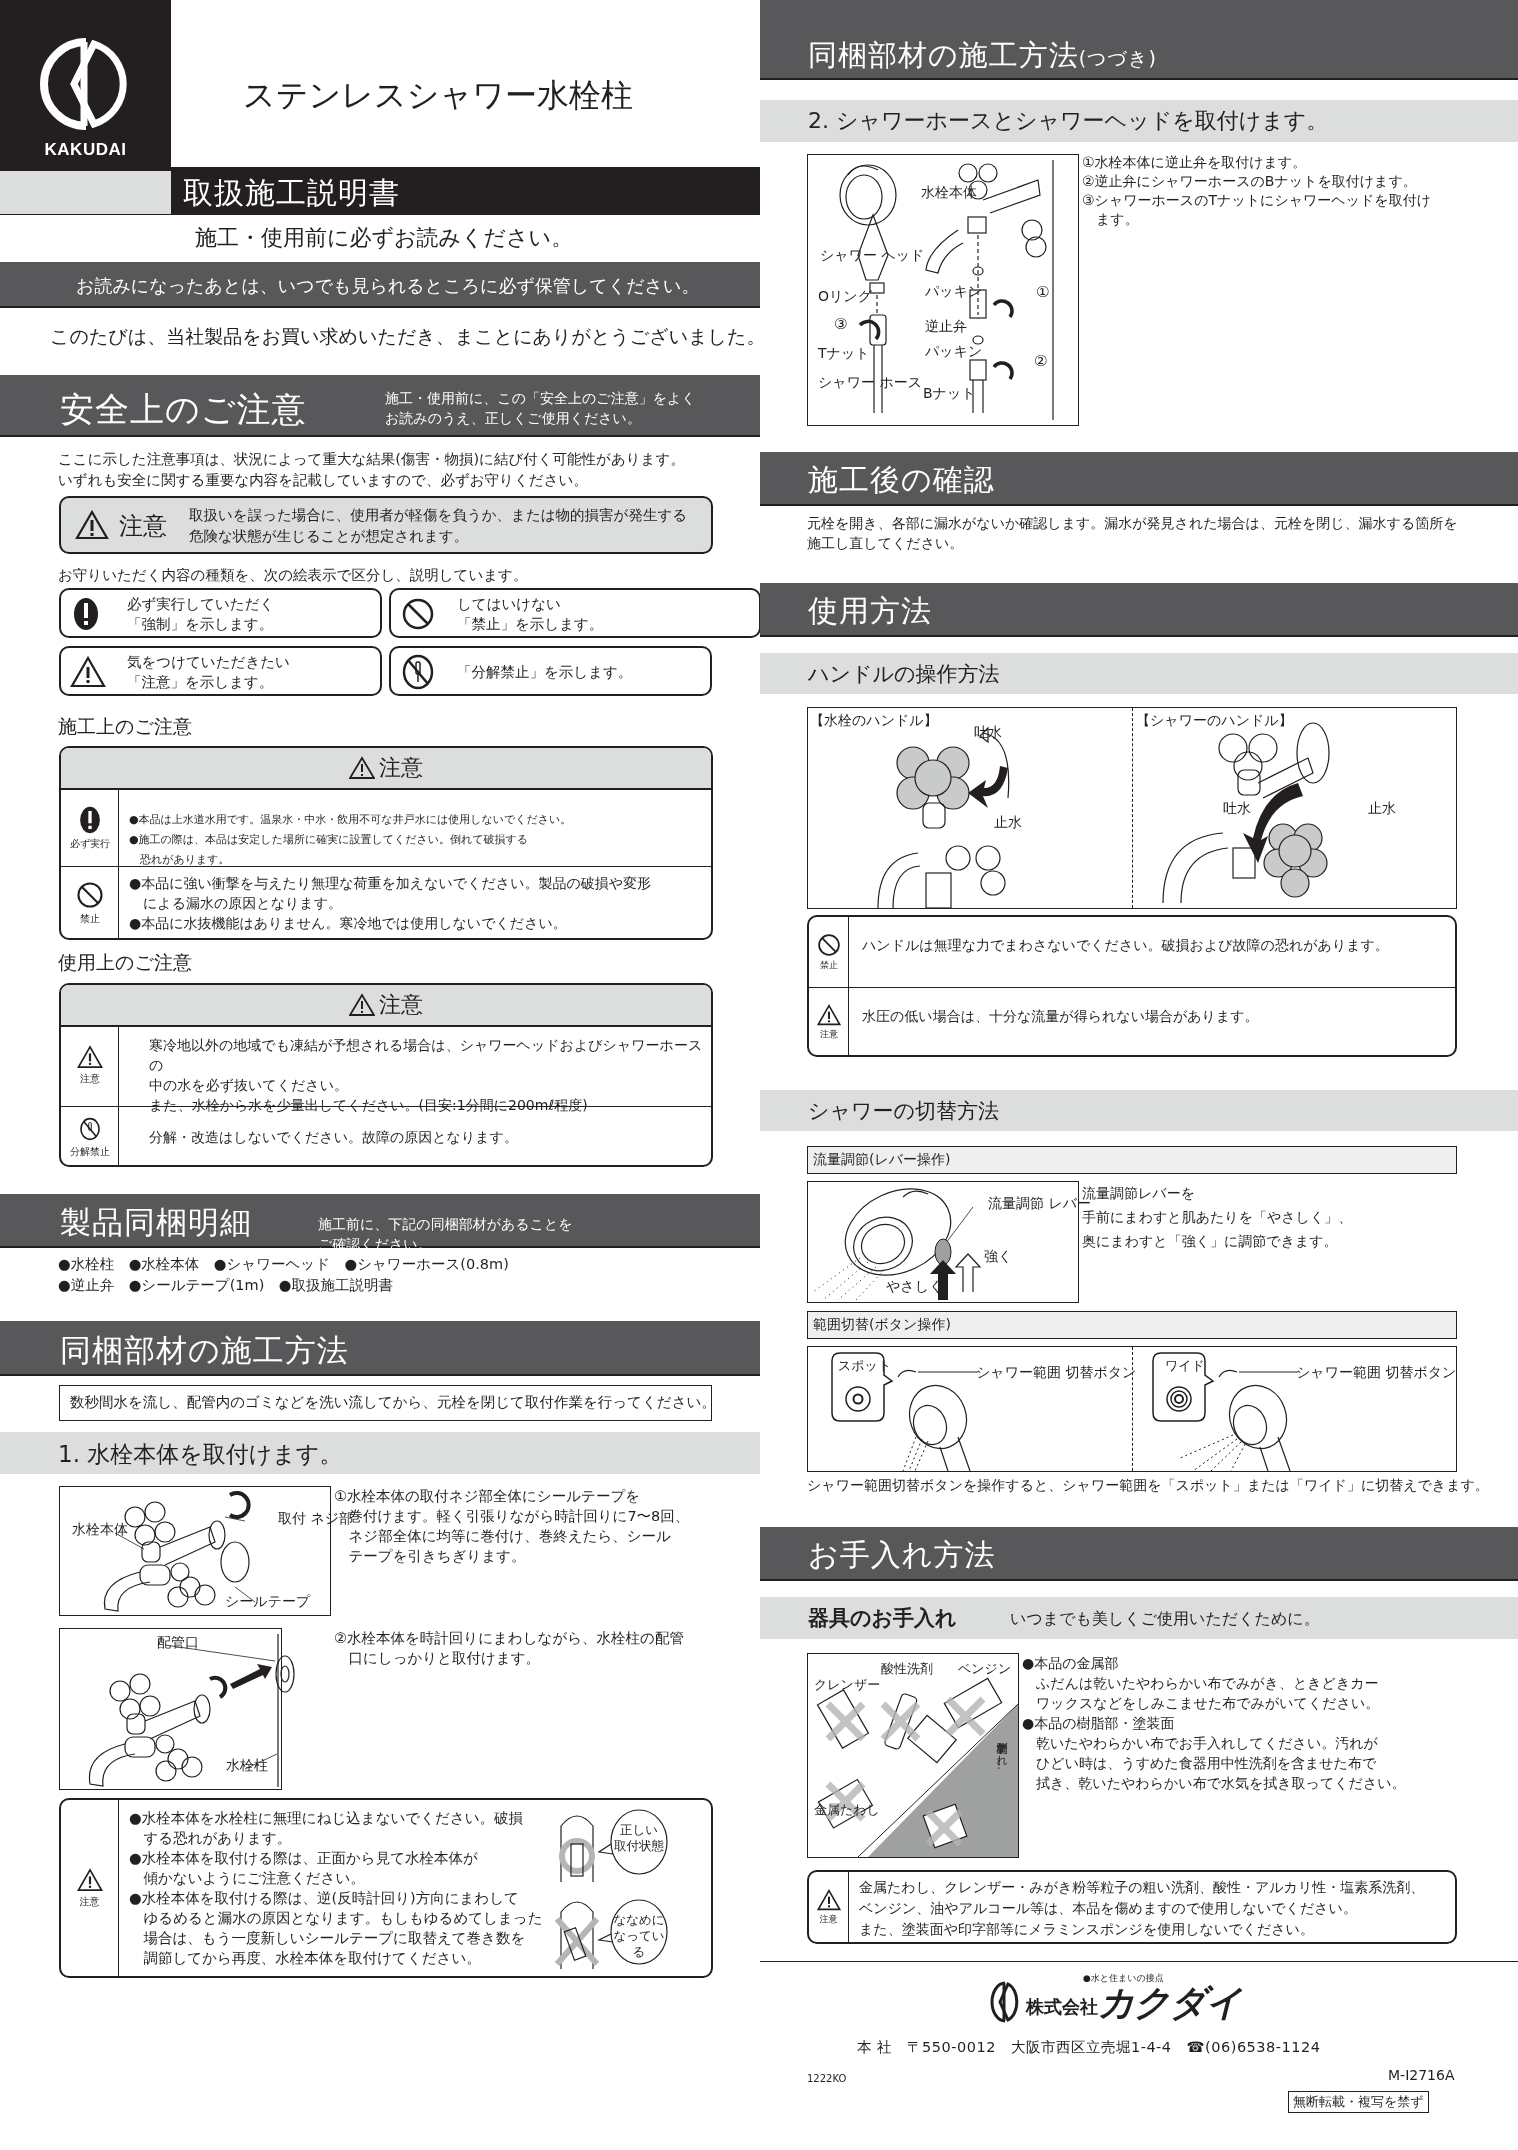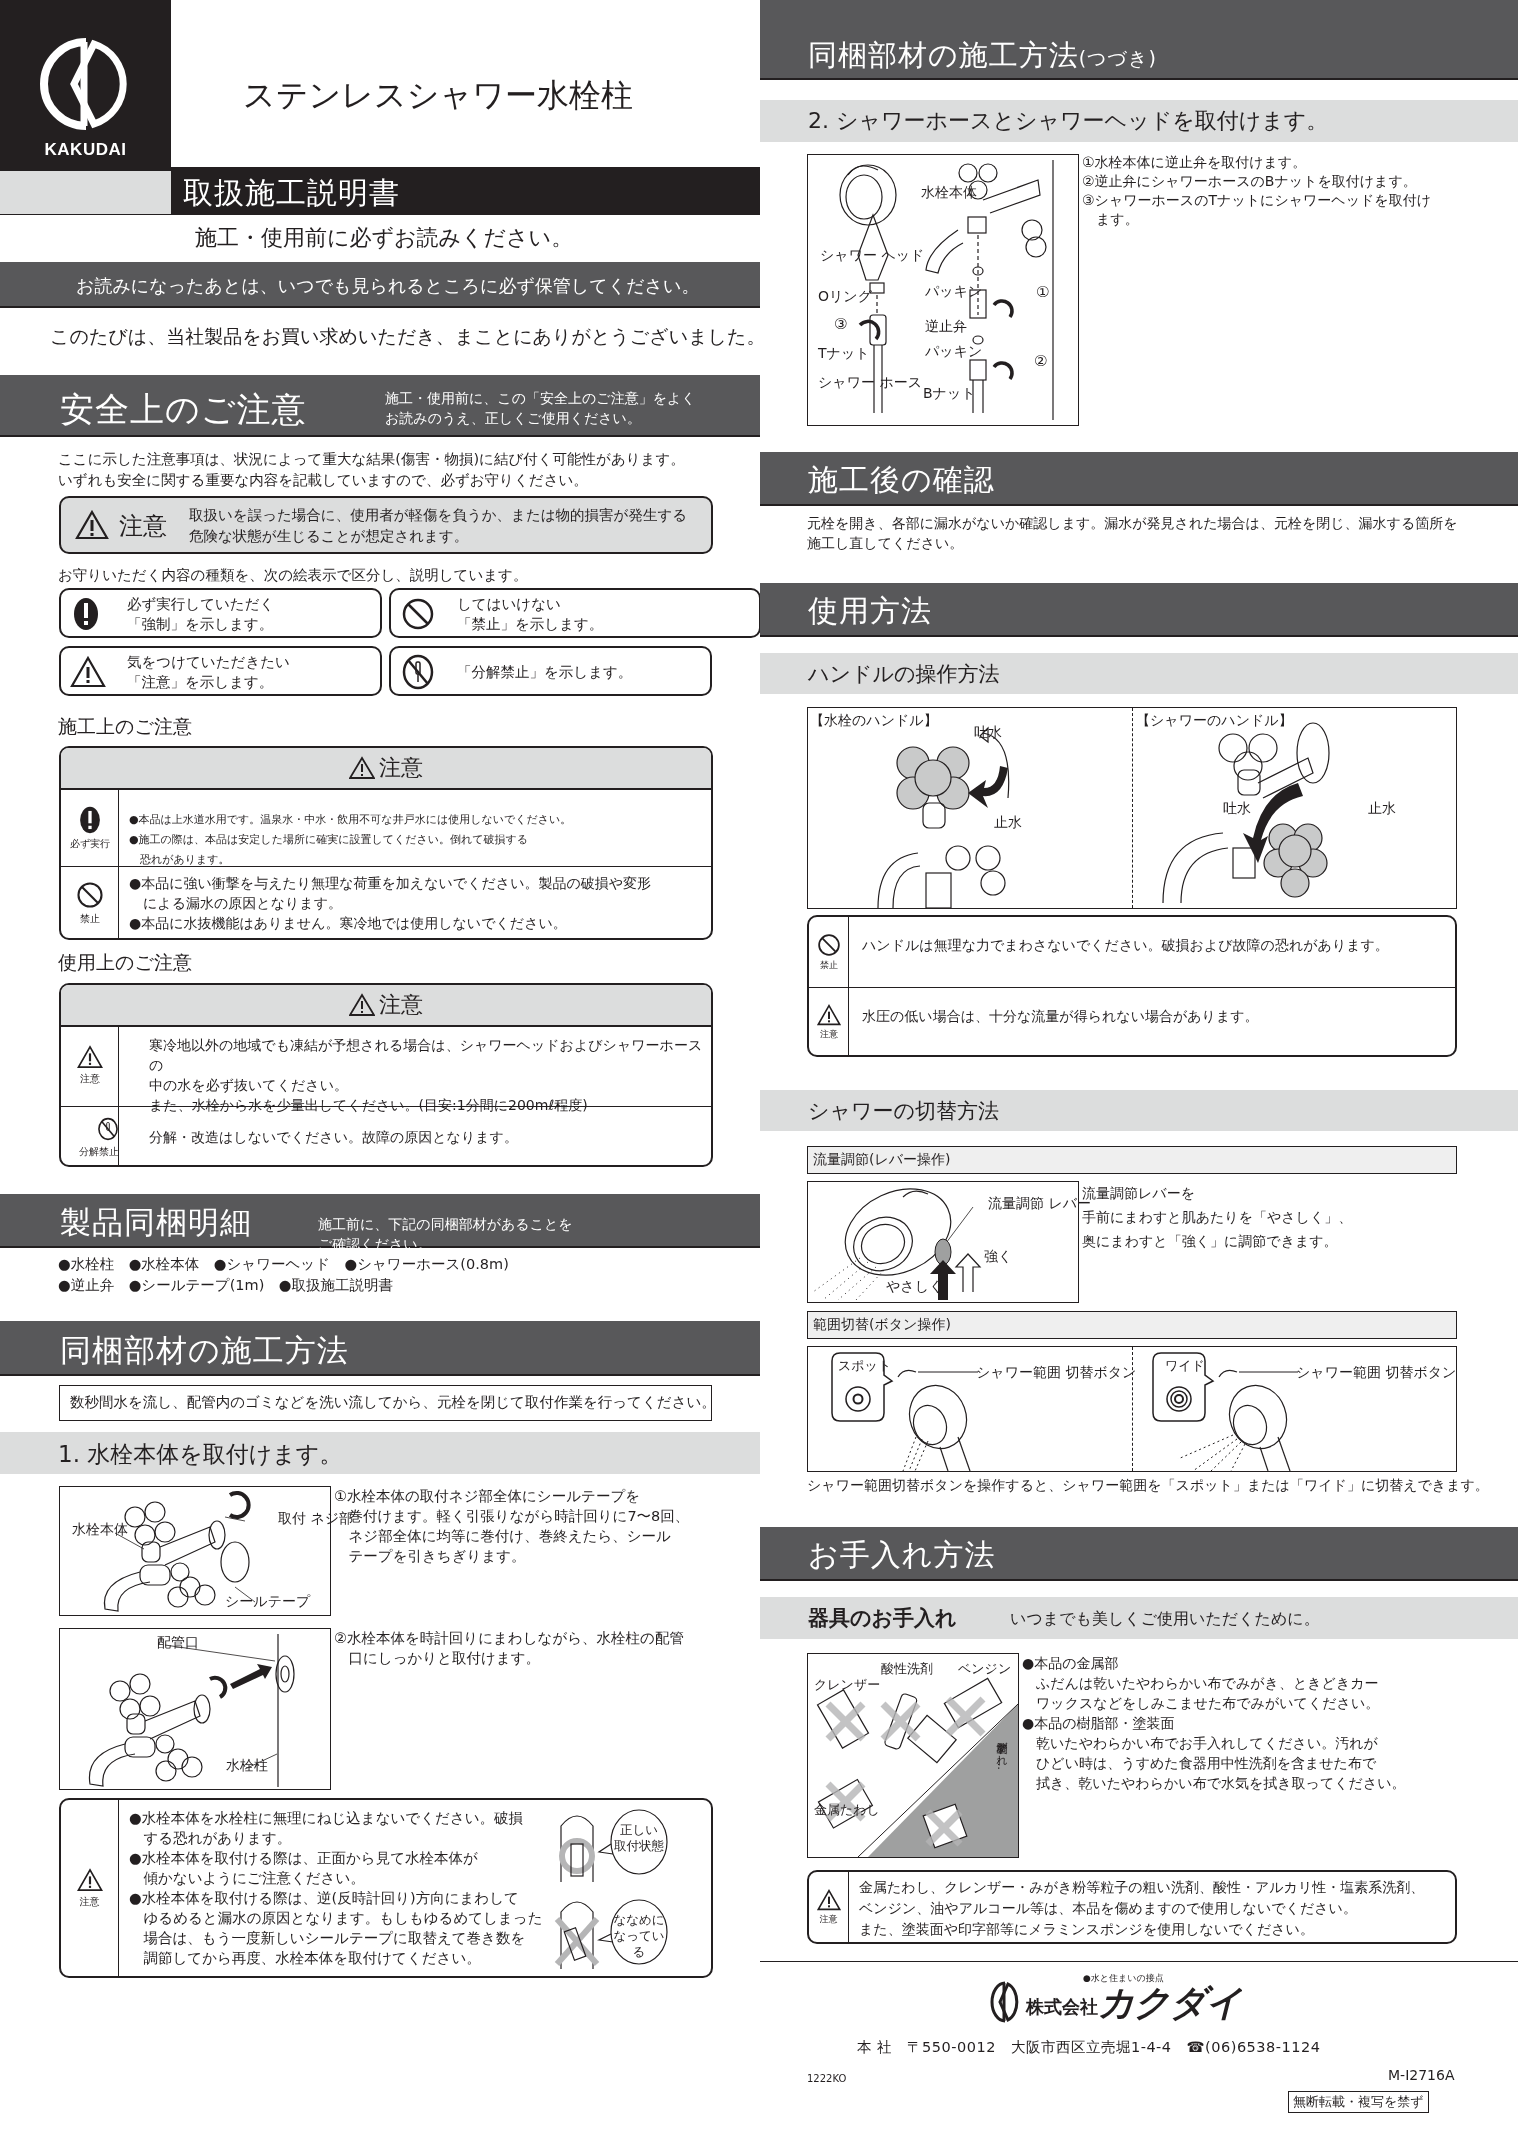--- a/index.html
+++ b/index.html
@@ -166,21 +166,21 @@
           <rect x="16.5" y="24" width="3" height="3" fill="#231f20"></rect>
         </svg>
       <span style="font-size:10px;margin-top:3px;">注意</span>
     </div>
     <div class="row-text" style="left:88px;top:8px;font-size:14px;">寒冷地以外の地域でも凍結が予想される場合は、シャワーヘッドおよびシャワーホースの
 中の水を必ず抜いてください。
 また、水栓から水を少量出してください。(目安:1分間に200mℓ程度)</div>
   </div>
   <div class="hline" style="top:121px;"></div>
   <div class="abs" style="left:0;right:0;top:122px;height:60px;">
-    <div class="abs" style="left:0;top:0;width:58px;height:60px;display:flex;flex-direction:column;align-items:flex-end;justify-content:center;">
+    <div class="abs" style="left:0;top:0;width:58px;height:60px;display:flex;flex-direction:column;align-items:center;justify-content:center;">
       <svg width="22" height="26" viewBox="0 0 34 38">
           <ellipse cx="17" cy="19" rx="14" ry="16" fill="none" stroke="#231f20" stroke-width="2.5"></ellipse>
           <line x1="7" y1="7" x2="27" y2="31" stroke="#231f20" stroke-width="2.5"></line>
           <rect x="15" y="9" width="4" height="12" rx="1.5" fill="none" stroke="#231f20" stroke-width="1.5"></rect>
         </svg>
       <span style="font-size:10px;margin-top:3px;">分解禁止</span>
     </div>
     <div class="row-text" style="left:88px;top:20px;font-size:14px;">分解・改造はしないでください。故障の原因となります。</div>
   </div>
 </div>
@@ -229,21 +229,21 @@
   <div class="fig-label" style="left:12px;top:34px;">水栓本体</div>
   <div class="fig-label pl" style="left:218px;top:22px;line-height:18px;text-align:center;">取付
 ネジ部</div>
   <div class="fig-label" style="left:165px;top:106px;">シールテープ</div>
 </div>
 <div class="abs pl" style="left:334px;top:1486px;font-size:14.5px;line-height:20px;">①水栓本体の取付ネジ部全体にシールテープを
 　巻付けます。軽く引張りながら時計回りに7〜8回、
 　ネジ部全体に均等に巻付け、巻終えたら、シール
 　テープを引きちぎります。</div>
 
-<div class="sqbox" style="left:59px;top:1628px;width:272px;height:162px;text-align:center;">
+<div class="sqbox" style="left:59px;top:1628px;width:223px;height:162px;text-align:center;">
   <svg width="270" height="160" viewBox="0 0 270 160" style="position:absolute;left:0;top:0;">
     <g fill="none" stroke="#231f20" stroke-width="1.2">
       <line x1="218" y1="5" x2="218" y2="158"></line>
       <ellipse cx="225" cy="45" rx="9" ry="18"></ellipse>
         <ellipse cx="225" cy="45" rx="4" ry="8"></ellipse>
       <circle cx="80" cy="55" r="10"></circle>
         <circle cx="60" cy="62" r="10"></circle>
         <circle cx="70" cy="80" r="10"></circle>
         <circle cx="90" cy="77" r="10"></circle>
       <rect x="67" y="85" width="18" height="20" rx="6"></rect>

